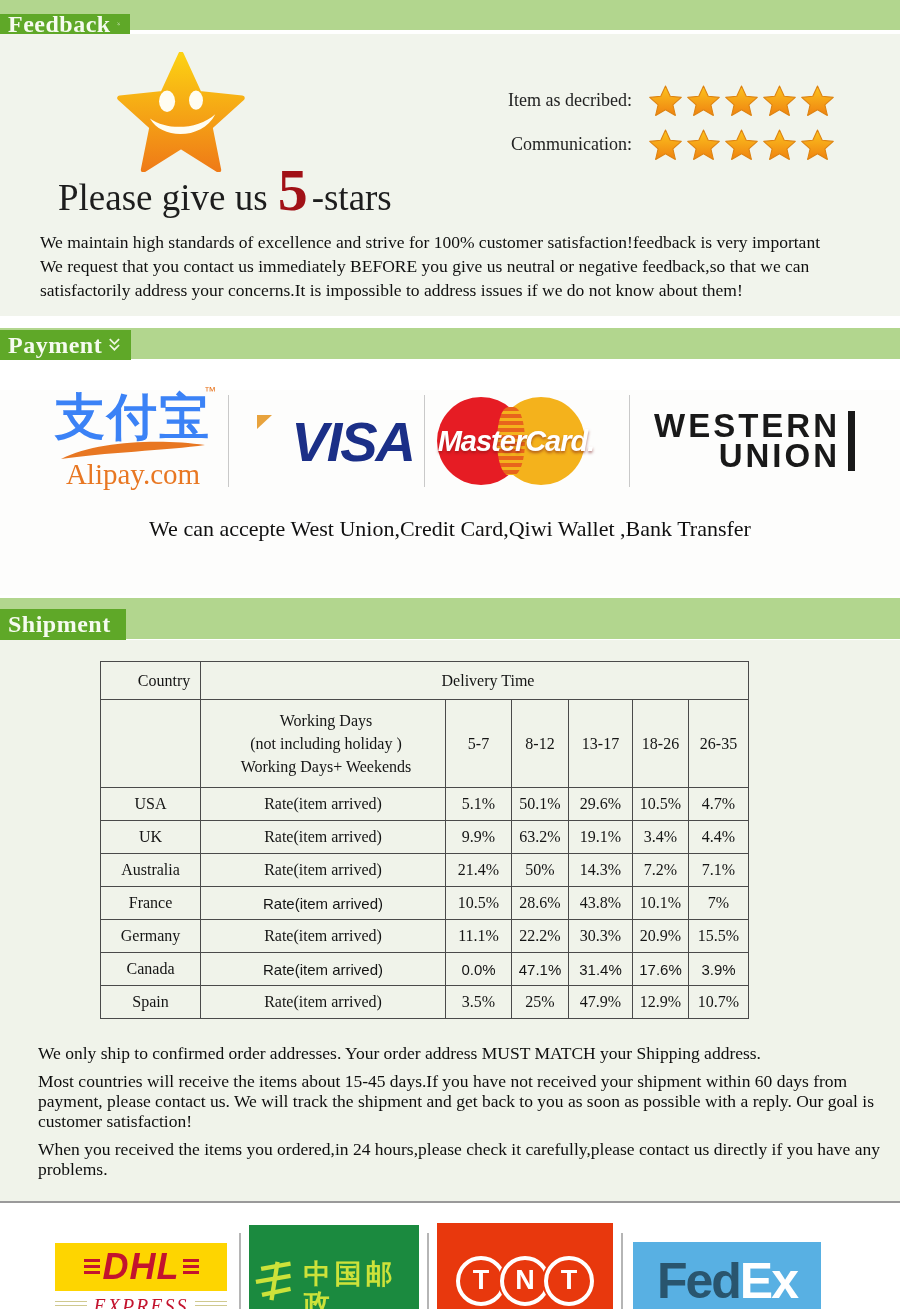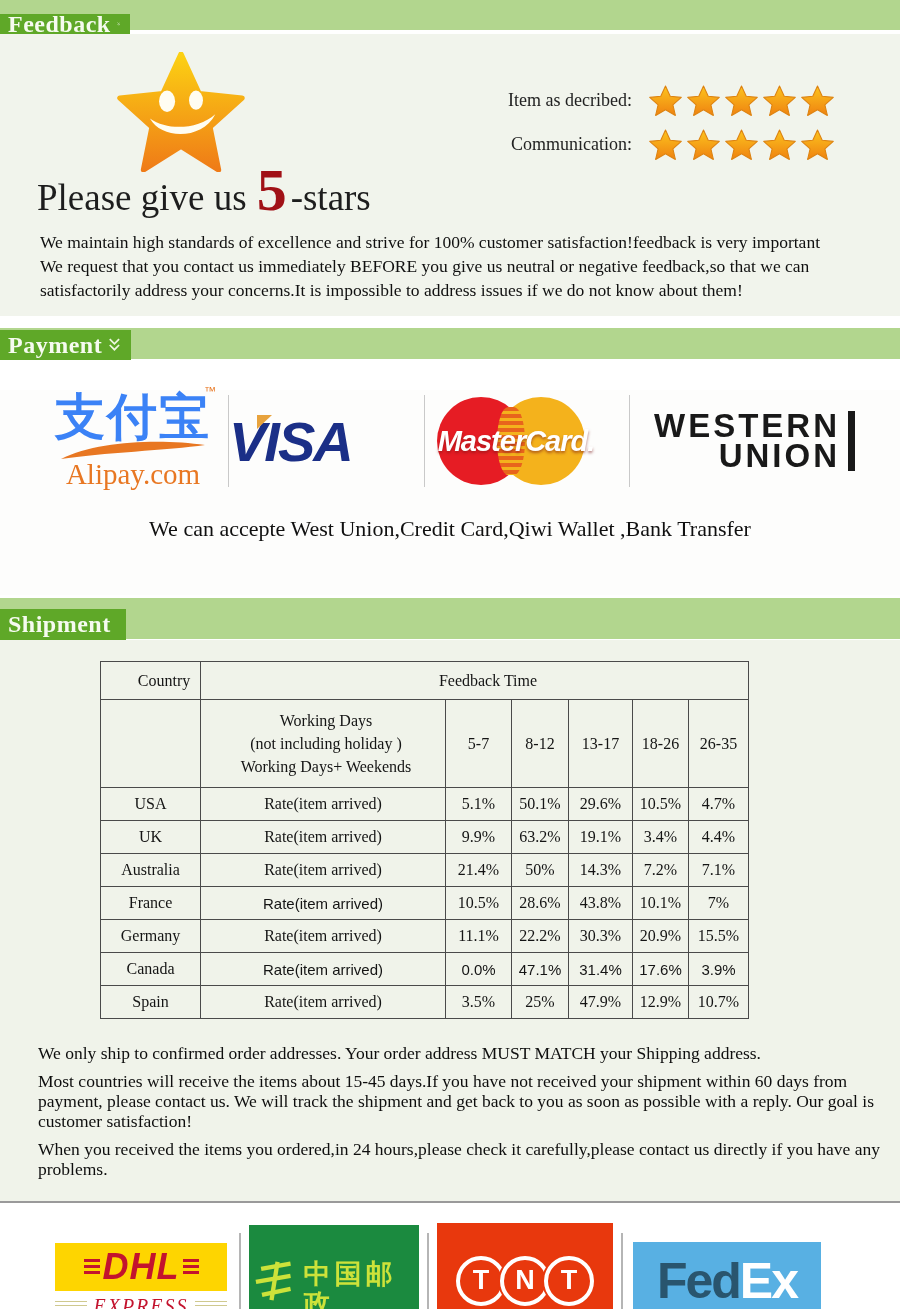--- a/index.html
+++ b/index.html
@@ -27,40 +27,40 @@
   .hdr-payment { height:44px; }
   .hdr-payment .band { top:12px; height:31px; }
   .hdr-payment .label-box { width:131px; }
   .hdr-shipment { height:45px; }
   .hdr-shipment .band { top:3px; height:41px; }
   .hdr-shipment .label-box { width:126px; }
 
   
   .feedback-body { position:relative; width:900px; height:282px; background:#f1f4ec; }
   .smiley { position:absolute; left:116px; top:18px; }
-  .plea { position:absolute; left:37px; top:126px; display:flex; align-items:baseline; white-space:pre; }
+  .plea { position:absolute; left:58px; top:126px; display:flex; align-items:baseline; white-space:pre; }
   .plea .plea-txt { font-size:37px; color:#1d1d1d; }
   .plea .plea-five { font-size:60px; color:#a11117; font-weight:bold; margin:0 4px 0 10px; line-height:1; }
   .ratings { position:absolute; top:44px; right:66px; }
   .rating-row { display:flex; align-items:center; height:44px;justify-content:flex-end; }
   .rating-label { width:190px; text-align:right; font-size:18px; color:#222; }
   .stars { display:flex; margin-left:12px; }
   .stars svg { margin-left:5px; }
   .fb-note { position:absolute; left:40px; top:196px; font-size:17.5px; line-height:24px; color:#101010; }
 
   
   .payment-body { width:900px; height:205px; background:#fdfdfc; }
   .pay-logos { display:flex; align-items:center; height:102px; padding:0 0 0 52px; margin-top:30px; }
   .pay-sep { width:1px; height:92px; background:#c9c9c9; }
   .alipay { width:162px; text-align:center; position:relative; margin-right:14px; }
   .alipay-cn { font-size:50px; font-weight:bold; color:#3b82f6; letter-spacing:2px; line-height:1; }
   .alipay-tm { position:absolute; right:-2px; top:-8px; font-size:12px; color:#e87722; font-family:"Liberation Sans",sans-serif; }
   .alipay-swoosh { display:block; margin:-6px auto 0; }
   .alipay-domain { font-size:29px; color:#e87722; margin-top:-4px; }
-  .visa { width:185px; text-align:left; position:relative; margin-right:10px; }
+  .visa { width:185px; text-align:right; position:relative; margin-right:10px; }
   .visa-txt { font-family:"Liberation Sans",sans-serif; font-size:56px; font-weight:bold; font-style:italic; color:#1b2f87; letter-spacing:-2px; }
   .visa-flag { position:absolute; left:28px; top:6px; width:0; height:0; border-top:14px solid #e8a33d; border-right:15px solid transparent; }
   .mastercard { width:182px; position:relative; height:96px; margin-right:22px; }
   .mc-c { position:absolute; top:4px; width:88px; height:88px; border-radius:50%; }
   .mc-red { left:12px; background:#e61c24; }
   .mc-yellow { left:72px; background:#f4b21c; }
   .mc-overlap { position:absolute; left:72px; top:14px; width:28px; height:68px; border-radius:40%/50%;
     background:repeating-linear-gradient(#e8641c 0 4px,#f4b21c 4px 7px); }
   .mc-txt { position:absolute; left:0; right:0; top:32px; text-align:center; color:#fff; font-size:29px;
     font-weight:bold; font-style:italic; font-family:"Liberation Sans",sans-serif;
@@ -269,21 +269,21 @@
         <col style="width:245px">
         <col style="width:66px">
       <col style="width:57px">
         <col style="width:64px">
         <col style="width:56px">
         <col style="width:60px">
     </colgroup>
     <tbody>
         <tr class="r-head">
       <td>Country</td>
-      <td colspan="6">Feedback Time</td>
+      <td colspan="6">Delivery Time</td>
     </tr>
     <tr class="r-sub">
       <td></td>
       <td class="wdays">
         <div>Working Days</div>
         <div>(not including holiday )</div>
         <div>Working Days+ Weekends</div>
       </td>
       <td>5-7</td>
       <td>8-12</td>

